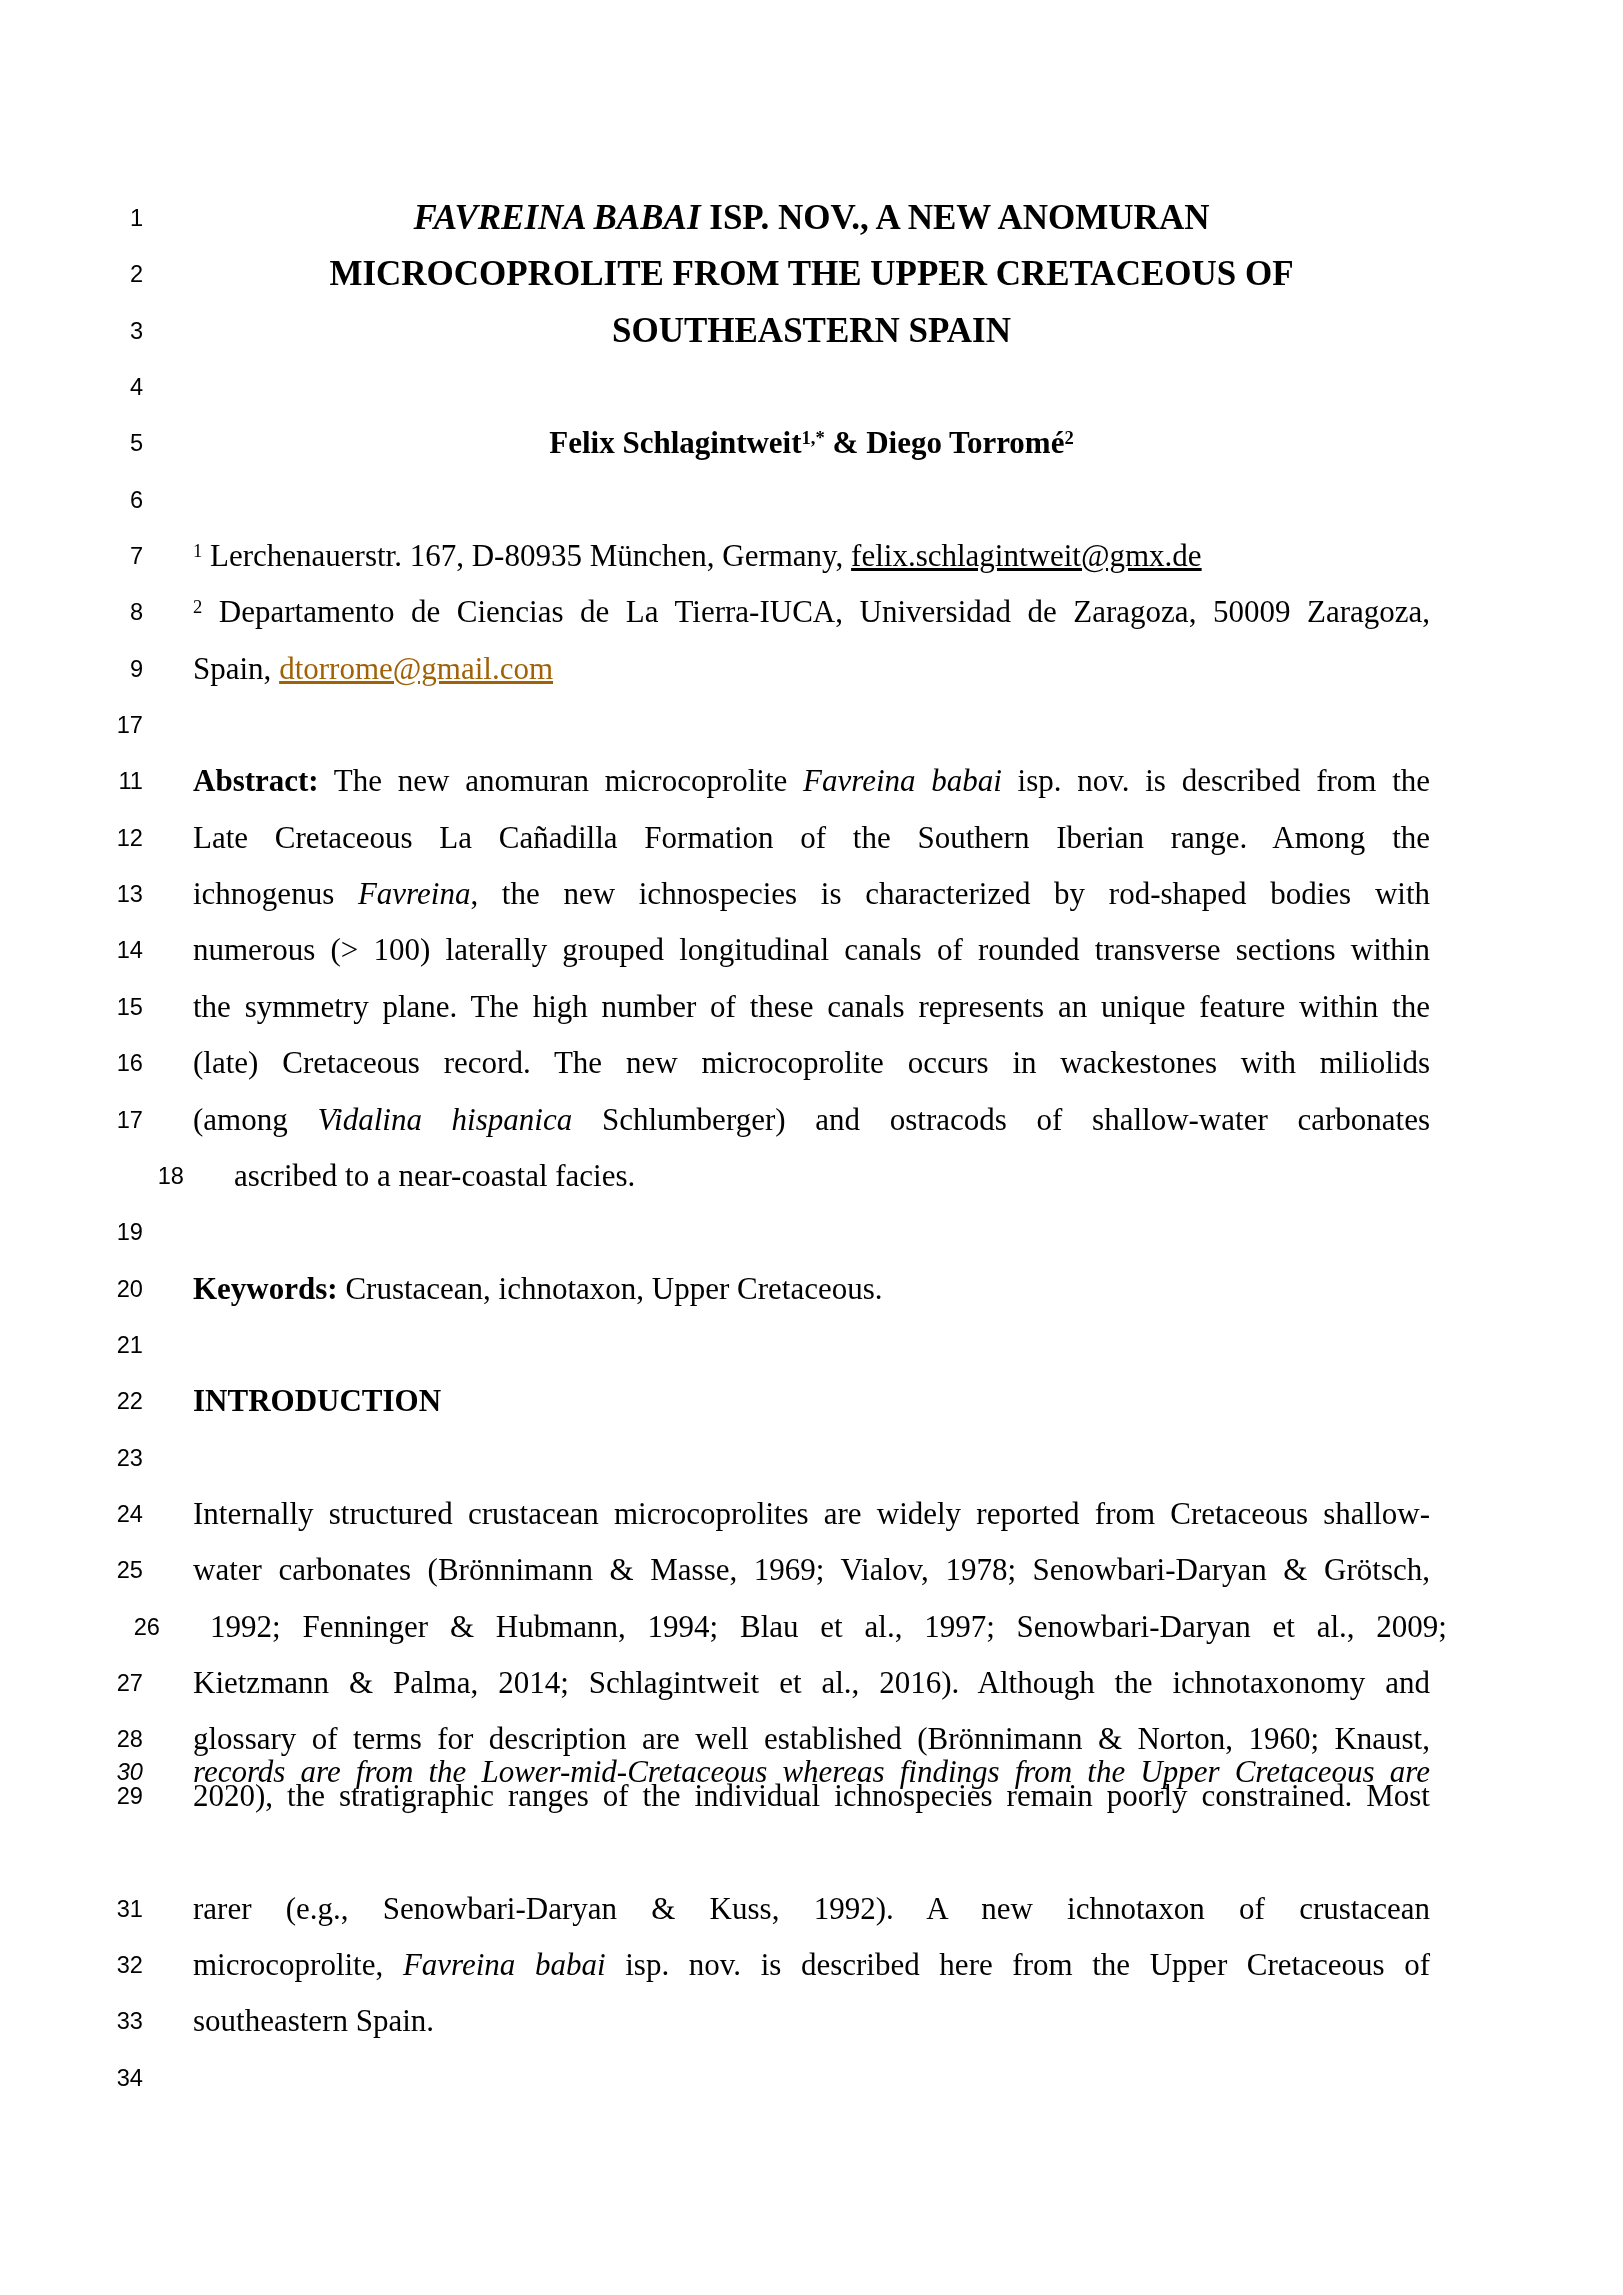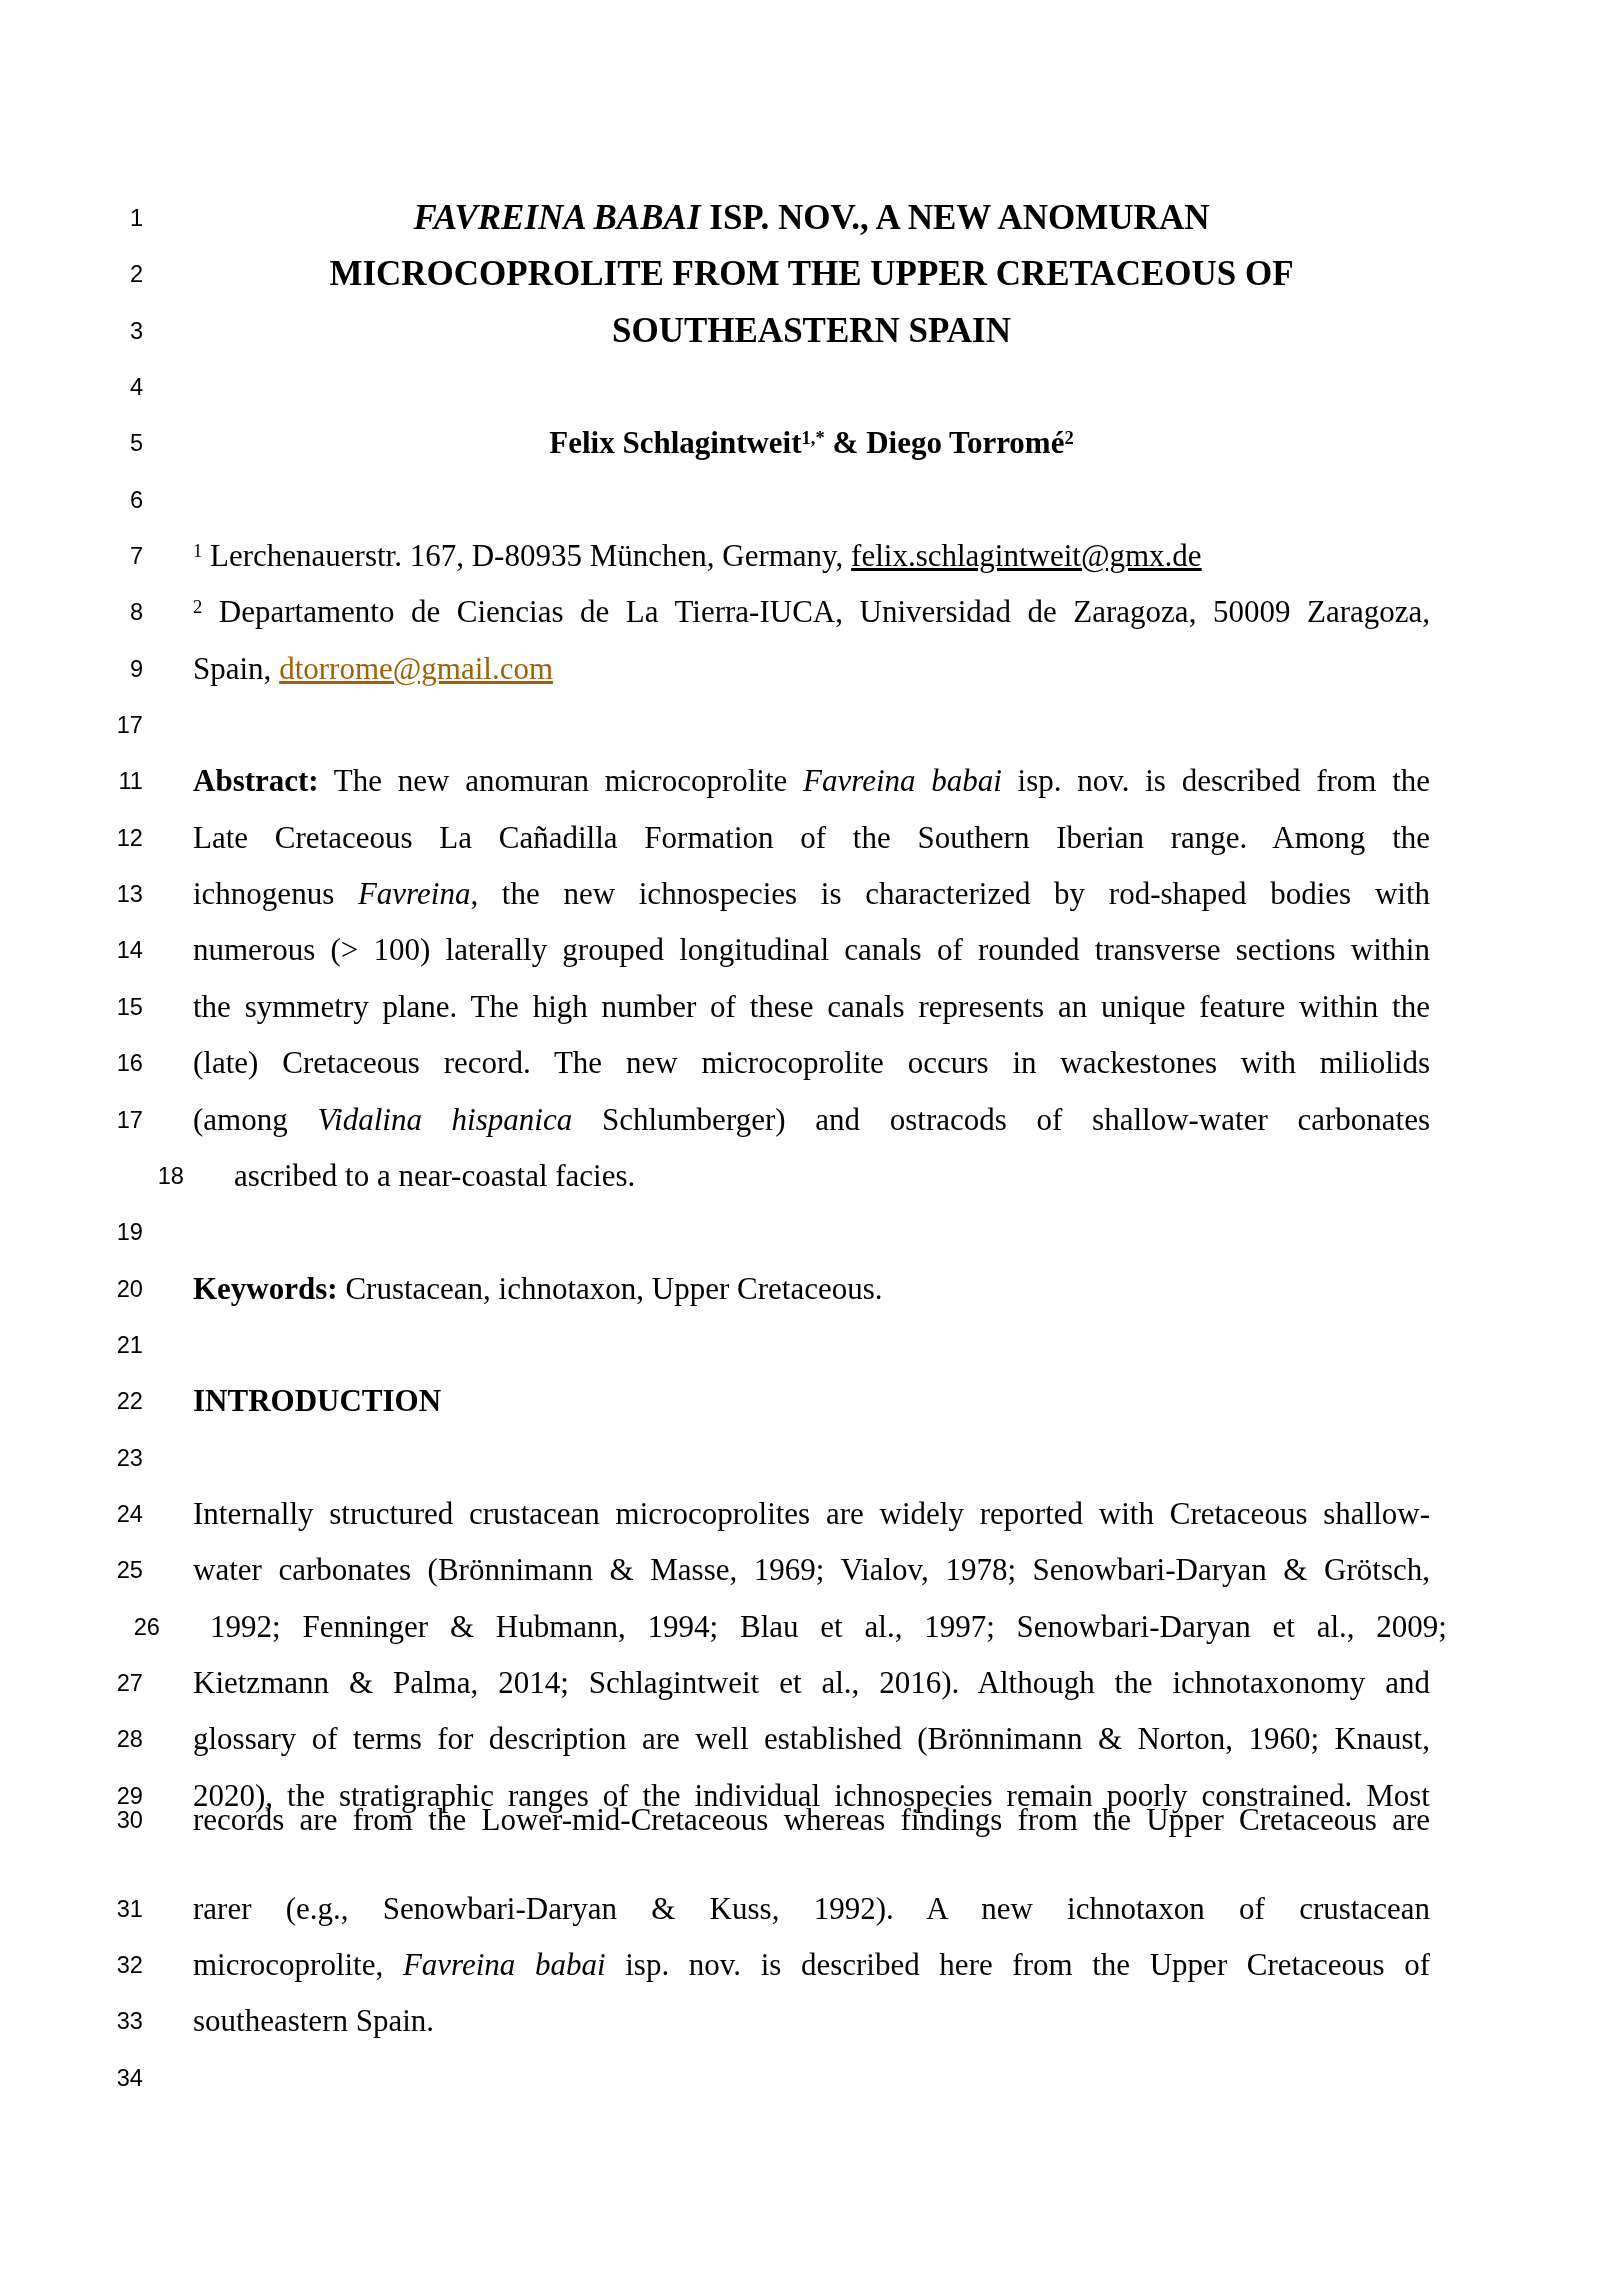--- a/index.html
+++ b/index.html
@@ -112,21 +112,21 @@
     </div>
     <div class="line" style="top: 1373px;">
       <span class="lnum">22</span>
       <div class="txt bold"><span>INTRODUCTION</span></div>
     </div>
     <div class="line" style="top: 1430px;">
       <span class="lnum">23</span>
     </div>
     <div class="line" style="top: 1486px;">
       <span class="lnum">24</span>
-      <div class="txt justify"><span>Internally structured crustacean microcoprolites are widely reported with Cretaceous shallow-</span></div>
+      <div class="txt justify"><span>Internally structured crustacean microcoprolites are widely reported from Cretaceous shallow-</span></div>
     </div>
     <div class="line" style="top: 1542px;">
       <span class="lnum">25</span>
       <div class="txt justify"><span>water carbonates (Brönnimann &amp; Masse, 1969; Vialov, 1978; Senowbari-Daryan &amp; Grötsch,</span></div>
     </div>
     <div class="line" style="top: 1599px; margin-left: 17px;">
       <span class="lnum">26</span>
       <div class="txt justify"><span>1992; Fenninger &amp; Hubmann, 1994; Blau et al., 1997; Senowbari-Daryan et al., 2009;</span></div>
     </div>
     <div class="line" style="top: 1655px;">
@@ -134,21 +134,21 @@
       <div class="txt justify"><span>Kietzmann &amp; Palma, 2014; Schlagintweit et al., 2016). Although the ichnotaxonomy and</span></div>
     </div>
     <div class="line" style="top: 1711px; padding-left: 16px;">
       <span class="lnum">28</span>
       <div class="txt justify"><span>glossary of terms for description are well established (Brönnimann &amp; Norton, 1960; Knaust,</span></div>
     </div>
     <div class="line" style="top: 1768px;">
       <span class="lnum">29</span>
       <div class="txt justify"><span>2020), the stratigraphic ranges of the individual ichnospecies remain poorly constrained. Most</span></div>
     </div>
-    <div class="line" style="top: 1792px;">
+    <div class="line" style="top: 1744px; font-style: italic;">
       <span class="lnum">30</span>
       <div class="txt justify"><span>records are from the Lower-mid-Cretaceous whereas findings from the Upper Cretaceous are</span></div>
     </div>
     <div class="line" style="top: 1881px;">
       <span class="lnum">31</span>
       <div class="txt justify"><span>rarer (e.g., Senowbari-Daryan &amp; Kuss, 1992). A new ichnotaxon of crustacean</span></div>
     </div>
     <div class="line" style="top: 1937px;">
       <span class="lnum">32</span>
       <div class="txt justify"><span>microcoprolite, </span><span class="ital">Favreina babai</span><span> isp. nov. is described here from the Upper Cretaceous of</span></div>

